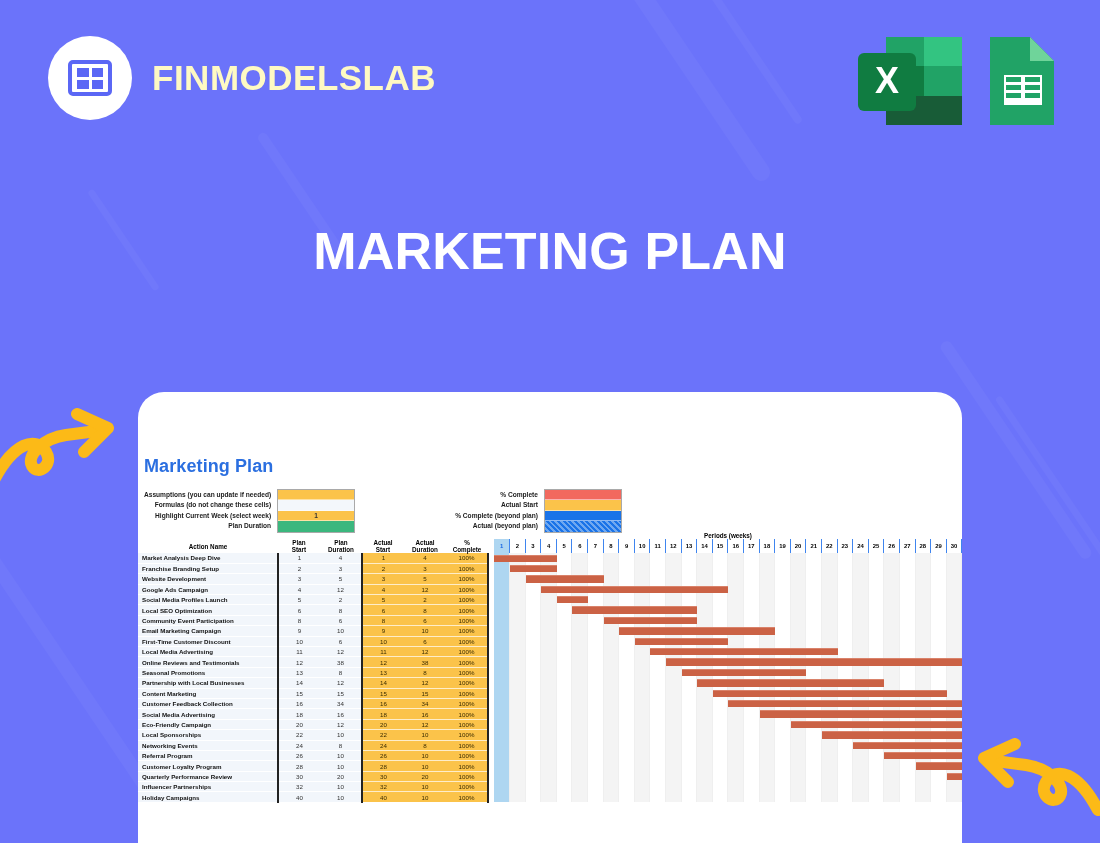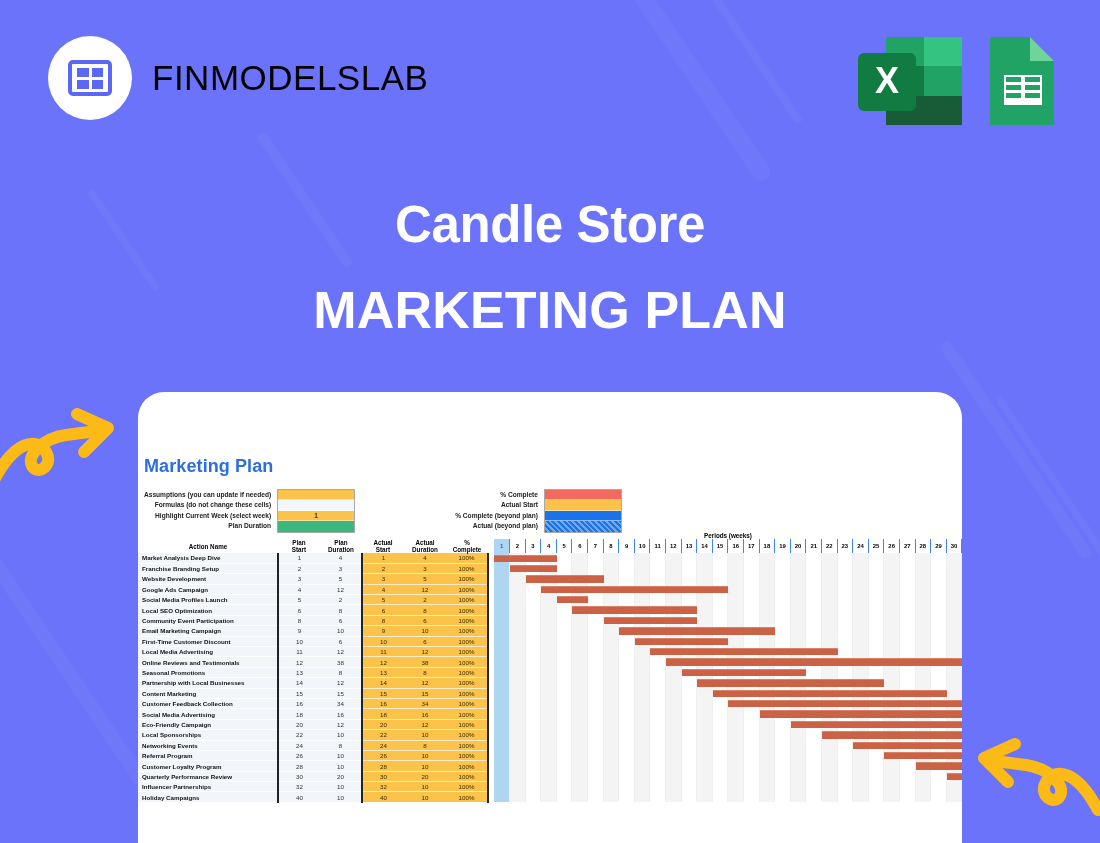--- a/index.html
+++ b/index.html
@@ -34,21 +34,21 @@
   }
   .brand-badge {
     width: 84px; height: 84px; border-radius: 50%;
     background: #ffffff;
     display: flex; align-items: center; justify-content: center;
     flex: none;
   }
   .brand-badge svg { display: block; }
   .brand-text { display: flex; flex-direction: column; }
   .brand-name {
-    color: #000000; font-weight: 400; font-size: 35px;
+    color: #fef9c3; font-weight: 700; font-size: 35px;
     letter-spacing: .5px; line-height: 1.05;
   }
   .brand-sub {
     color: #f2f2ff; font-size: 23px; font-weight: 400;
     letter-spacing: 7.5px; line-height: 1.3; margin-top: 2px;
   }
 
   .app-icons {
     position: absolute; right: 38px; top: 33px;
     display: flex; align-items: flex-start; gap: 16px;
@@ -223,21 +223,20 @@
       <rect x="24" y="44" width="15" height="5" fill="#21a366"></rect>
       <rect x="43" y="44" width="15" height="5" fill="#21a366"></rect>
       <rect x="24" y="52" width="15" height="5" fill="#21a366"></rect>
       <rect x="43" y="52" width="15" height="5" fill="#21a366"></rect>
       <rect x="24" y="60" width="15" height="5" fill="#21a366"></rect>
       <rect x="43" y="60" width="15" height="5" fill="#21a366"></rect>
     </svg>
   </div>
 
   <div class="titles">
-    <div class="title-1">Candle Store</div>
     <div class="title-2">MARKETING PLAN</div>
   </div>
 
   <div class="arrow-left">
     <svg width="132" height="80" viewBox="0 0 132 80">
       <path d="M2 72 C22 34, 44 28, 54 44 C62 57, 46 68, 40 58 C34 47, 52 30, 74 27 L112 22" fill="none" stroke="#fcba17" stroke-width="12" stroke-linecap="round"></path>
       <path d="M85 6 L116 20 L92 44" fill="none" stroke="#fcba17" stroke-width="12" stroke-linecap="round" stroke-linejoin="round"></path>
     </svg>
   </div>
   <div class="arrow-right">

